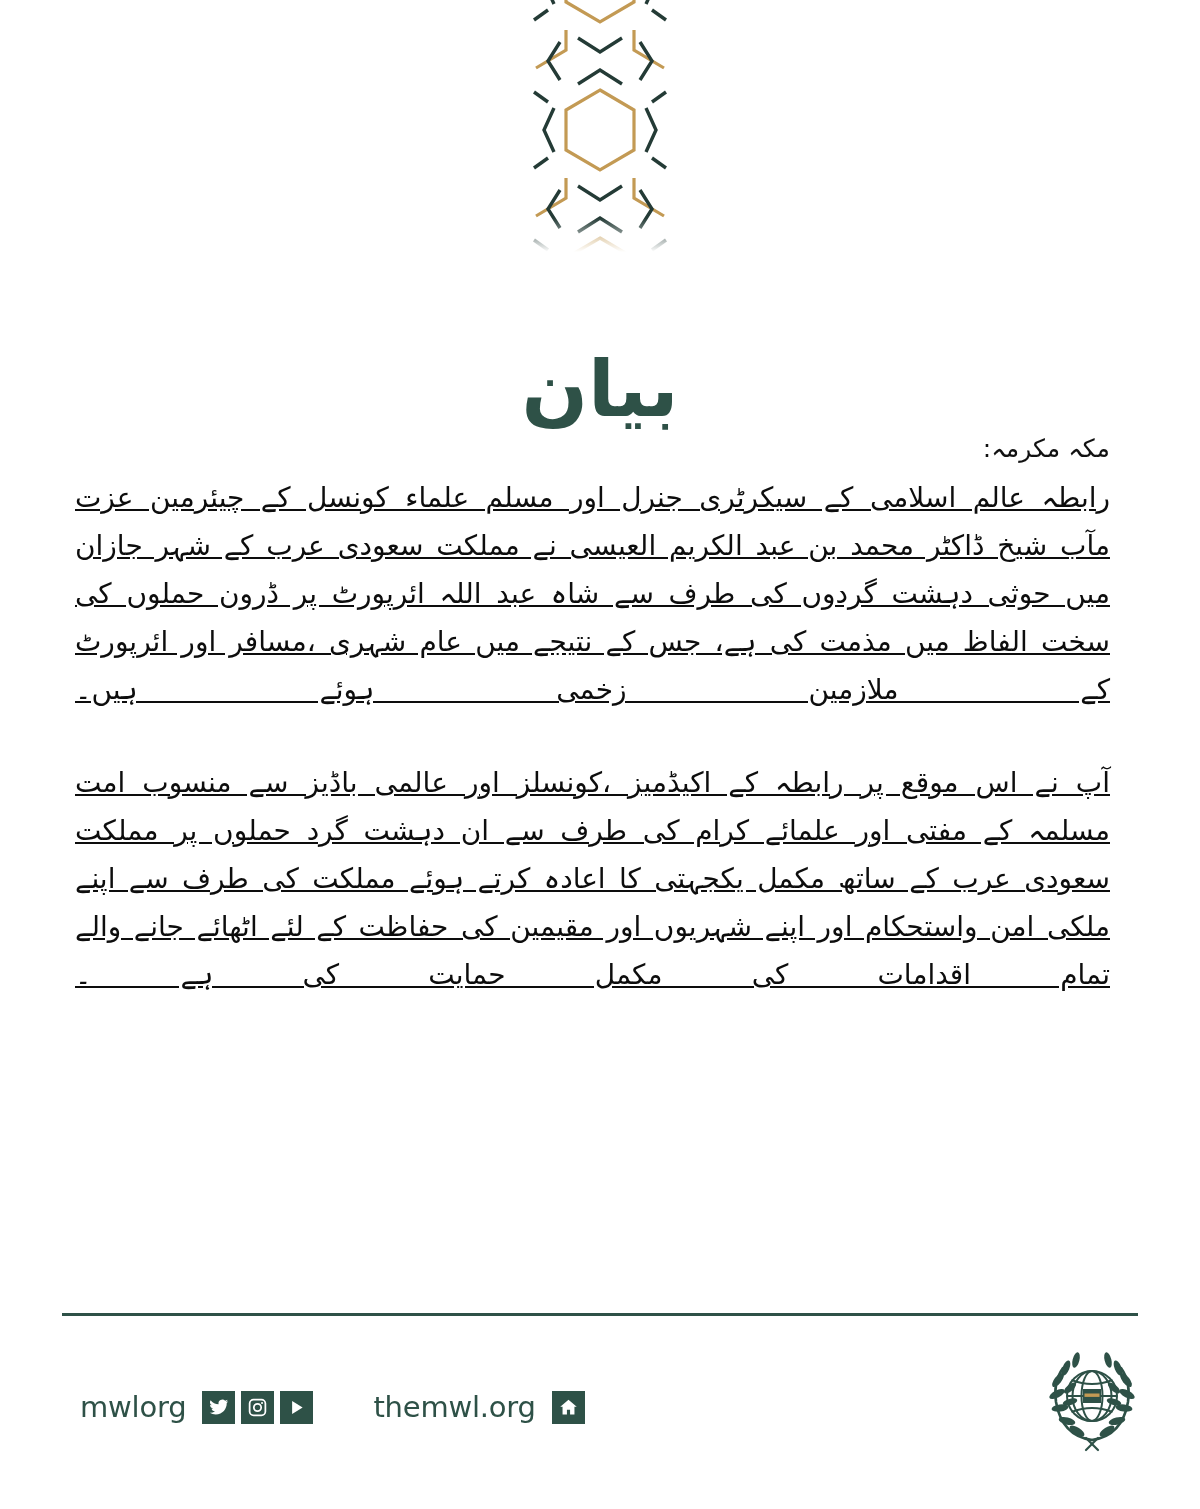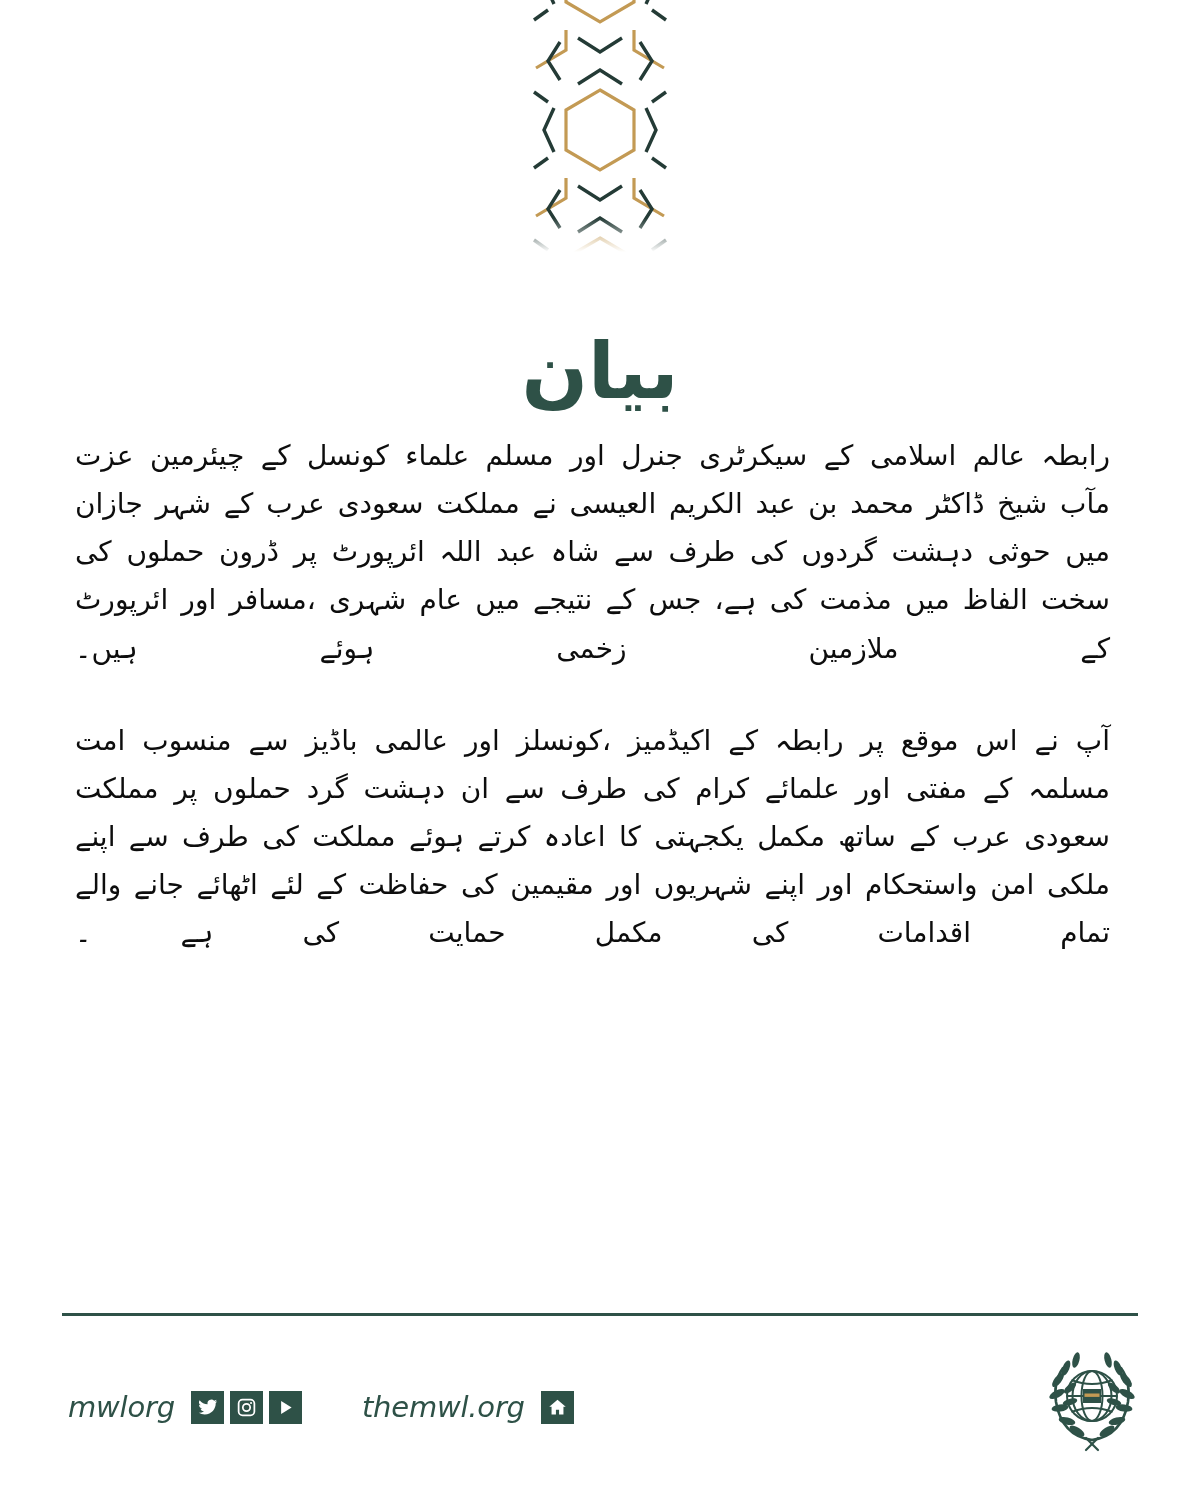--- a/index.html
+++ b/index.html
@@ -33,21 +33,21 @@
     position: absolute;
     left: 0; right: 0; bottom: 0;
     height: 40px;
     background: linear-gradient(to bottom, rgba(255,255,255,0), #ffffff 85%);
     pointer-events: none;
   }
 
   
   .title-wrap {
     position: absolute;
-    top: 275px;
+    top: 293px;
     left: 0;
     width: 100%;
     text-align: center;
   }
   .doc-title {
     display: inline-block;
     font-family: "DejaVu Sans", "Liberation Sans", sans-serif;
     font-size: 78px;
     line-height: 1.15;
     color: #2e5147;
@@ -74,40 +74,40 @@
     margin: 0 0 8px 0;
     color: #111111;
   }
   .para {
     font-family: "DejaVu Sans", "Liberation Sans", sans-serif;
     font-size: 28px;
     line-height: 1.72;
     margin: 0 0 2px 0;
     color: #0d0d0d;
     word-spacing: 3px;
+    text-decoration: underline;
   }
   .para.gap { margin-top: 44px; }
 
   
   .divider {
     position: absolute;
     left: 62px;
     right: 62px;
     top: 1313px;
     height: 3px;
     background: #2e5147;
   }
   .footer {
     position: absolute;
-    left: 50px;
+    left: 62px;
     right: 52px;
     top: 1338px;
     height: 140px;
     direction: ltr;
-    font-style: italic;
   }
   .social-block {
     position: absolute;
     left: 18px;
     top: 52px;
     display: flex;
     align-items: center;
     gap: 0;
   }
   .handle {
@@ -203,20 +203,21 @@
       </g>
   </svg>
 </div>
 
 <div class="title-wrap">
   <h1 class="doc-title">بیان</h1>
 </div>
 
 <div class="body-wrap">
 
+  <p class="dateline">مکہ مکرمہ:</p>
 
   <p class="para">رابطہ عالم اسلامی کے سیکرٹری جنرل اور مسلم علماء کونسل کے چیئرمین عزت مآب  شیخ ڈاکٹر محمد بن عبد الکریم العیسی نے  مملکت سعودی عرب کے شہر جازان میں  حوثی دہشت گردوں کی طرف سے شاہ عبد اللہ ائرپورٹ پر ڈرون حملوں کی  سخت الفاظ میں مذمت کی ہے، جس کے نتیجے میں  عام شہری ،مسافر  اور ائرپورٹ کے ملازمین  زخمی ہوئے ہیں۔</p>
 
 
   <p class="para gap">آپ نے   اس موقع پر رابطہ  کے اکیڈمیز ،کونسلز اور عالمی باڈیز  سے  منسوب امت مسلمہ کے مفتی اور علمائے کرام کی طرف سے  ان دہشت گرد حملوں پر مملکت سعودی عرب کے ساتھ مکمل یکجہتی کا اعادہ کرتے ہوئے  مملکت کی طرف سے اپنے ملکی امن واستحکام اور اپنے شہریوں اور مقیمین کی حفاظت کے  لئے اٹھائے جانے والے تمام اقدامات کی مکمل  حمایت کی ہے ۔</p>
 
 </div>
 
 <div class="divider"></div>
 

